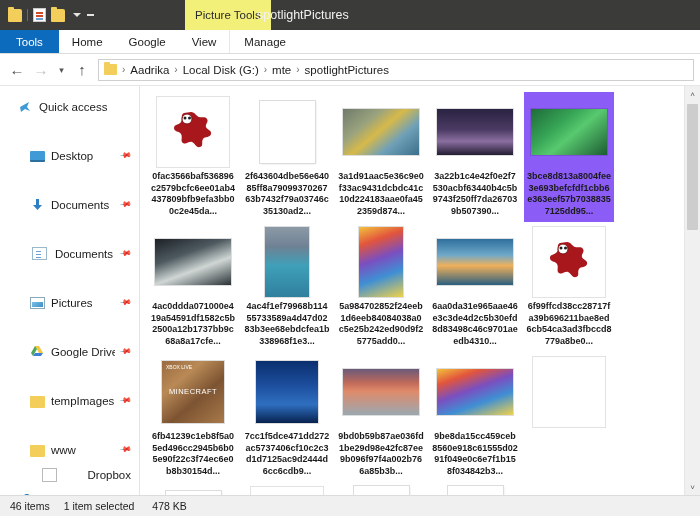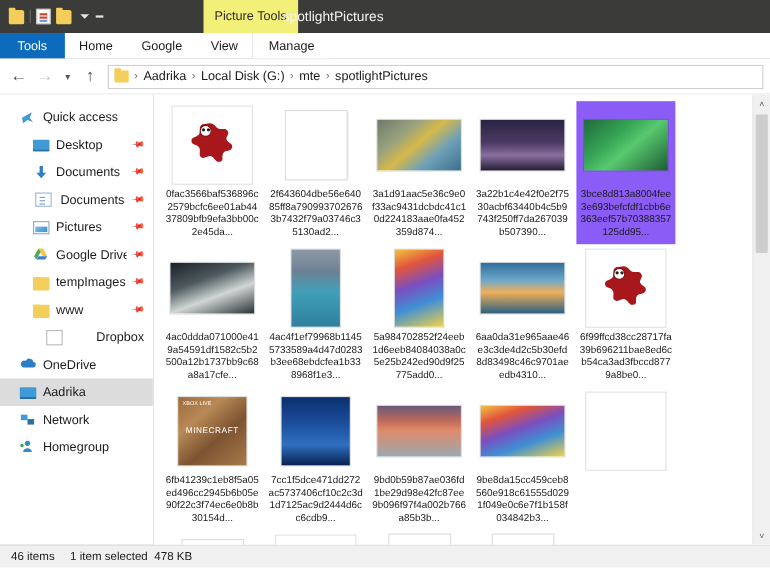--- a/index.html
+++ b/index.html
@@ -94,21 +94,21 @@
   
   .sidebar {
     width: 140px; flex: 0 0 140px; background: #ffffff; padding-top: 8px;
     border-right: 1px solid #e4e4e4; overflow: hidden;
   }
   .nav-item {
     height: 25px; display: flex; align-items: center; gap: 6px;
     padding-left: 18px; padding-right: 8px; font-size: 11.5px; color: #1b1b1b;
     position: relative;
   }
-  .nav-item.child { padding-left: 30px; }
+  .nav-item.child { padding-left: 30px; margin-top: 24px; }
   .nav-item.selected { background: #dcdcdc; }
   .nav-icon { width: 15px; height: 14px; flex: 0 0 15px; position: relative; }
   .nav-label { white-space: nowrap; overflow: hidden; }
   .pin {
     margin-left: auto; color: #9a9a9a; font-size: 10px; transform: rotate(40deg);
   }
   .ic-folder { background: #f4ce5a; border-radius: 1px; height: 12px; margin-top: 2px; }
   .ic-folder:before {
     content: ""; position: absolute; left: 0; top: 0px; width: 7px; height: 3px;
     background: #f4ce5a; border-radius: 1px 1px 0 0;
@@ -160,21 +160,21 @@
   .thumb.portrait  { width: 44px; height: 70px; }
   .thumb.square    { width: 62px; height: 62px; }
   .thumb.blank     { width: 55px; height: 62px; background: #fff; box-shadow: 0 0 0 1px #dcdcdc, 1px 1px 2px rgba(0,0,0,0.12); }
   .thumb.icon-tile {
     width: 72px; height: 70px; background: #fff; box-shadow: 0 0 0 1px #e2e2e2;
     display: flex; align-items: center; justify-content: center;
   }
   .label {
     width: 86px; margin-top: 3px; font-size: 9px; line-height: 11.5px;
     color: #1b1b1b; text-align: center; word-break: break-all;
-    overflow: hidden; max-height: 48px;
+    overflow: hidden; max-height: 48px; font-weight: bold;
   }
 
   
   .scrollbar {
     position: absolute; right: 0; top: 0; bottom: 0; width: 16px;
     background: #f0f0f0; border-left: 1px solid #e6e6e6;
   }
   .sb-arrow {
     height: 16px; display: flex; align-items: center; justify-content: center;
     font-size: 8px; color: #5a5a5a;
@@ -465,18 +465,18 @@
       <div class="scrollbar">
         <div class="sb-arrow">˄</div>
         <div class="sb-thumb"></div>
         <div class="sb-arrow" style="position:absolute;bottom:0;left:0;right:0;">˅</div>
       </div>
     </div>
   </div>
 
   <div class="statusbar">
     <span>46 items</span>
-    <span style="display:flex;gap:6px;">
+    <span style="display:flex;gap:18px;">
       <span>1 item selected</span>
       <span>478 KB</span>
     </span>
   </div>
 </div>
 
 </body></html>

